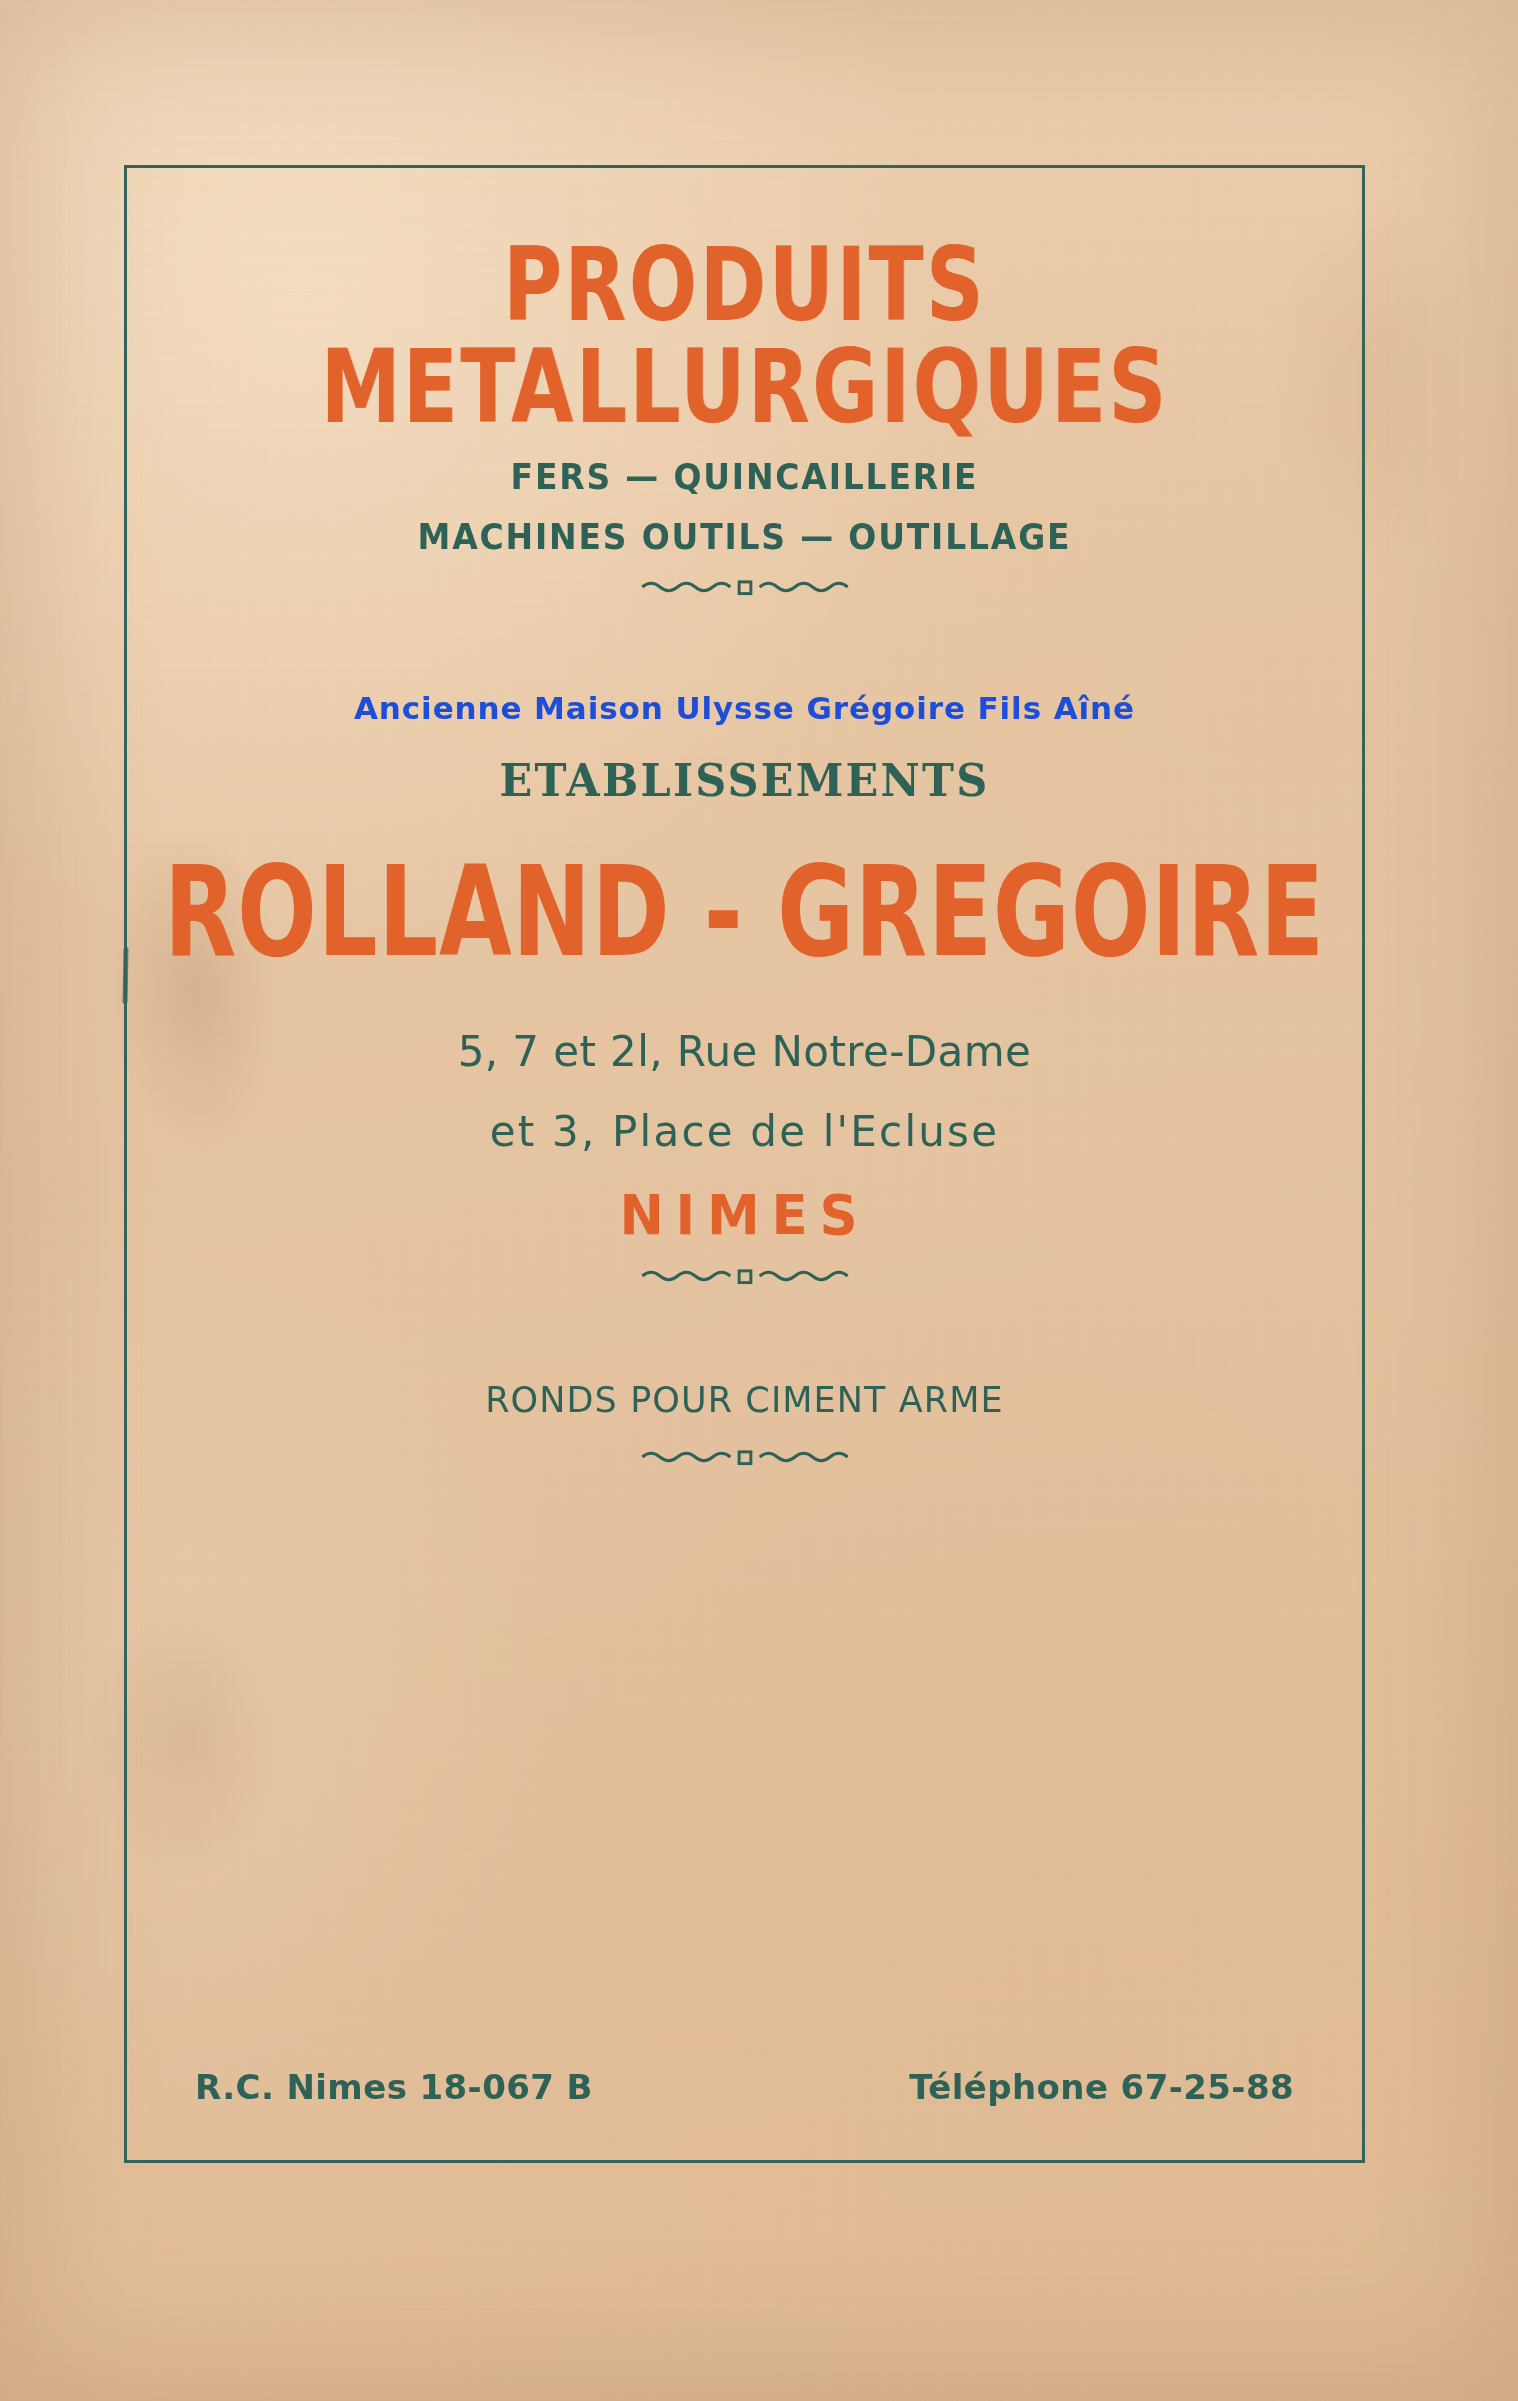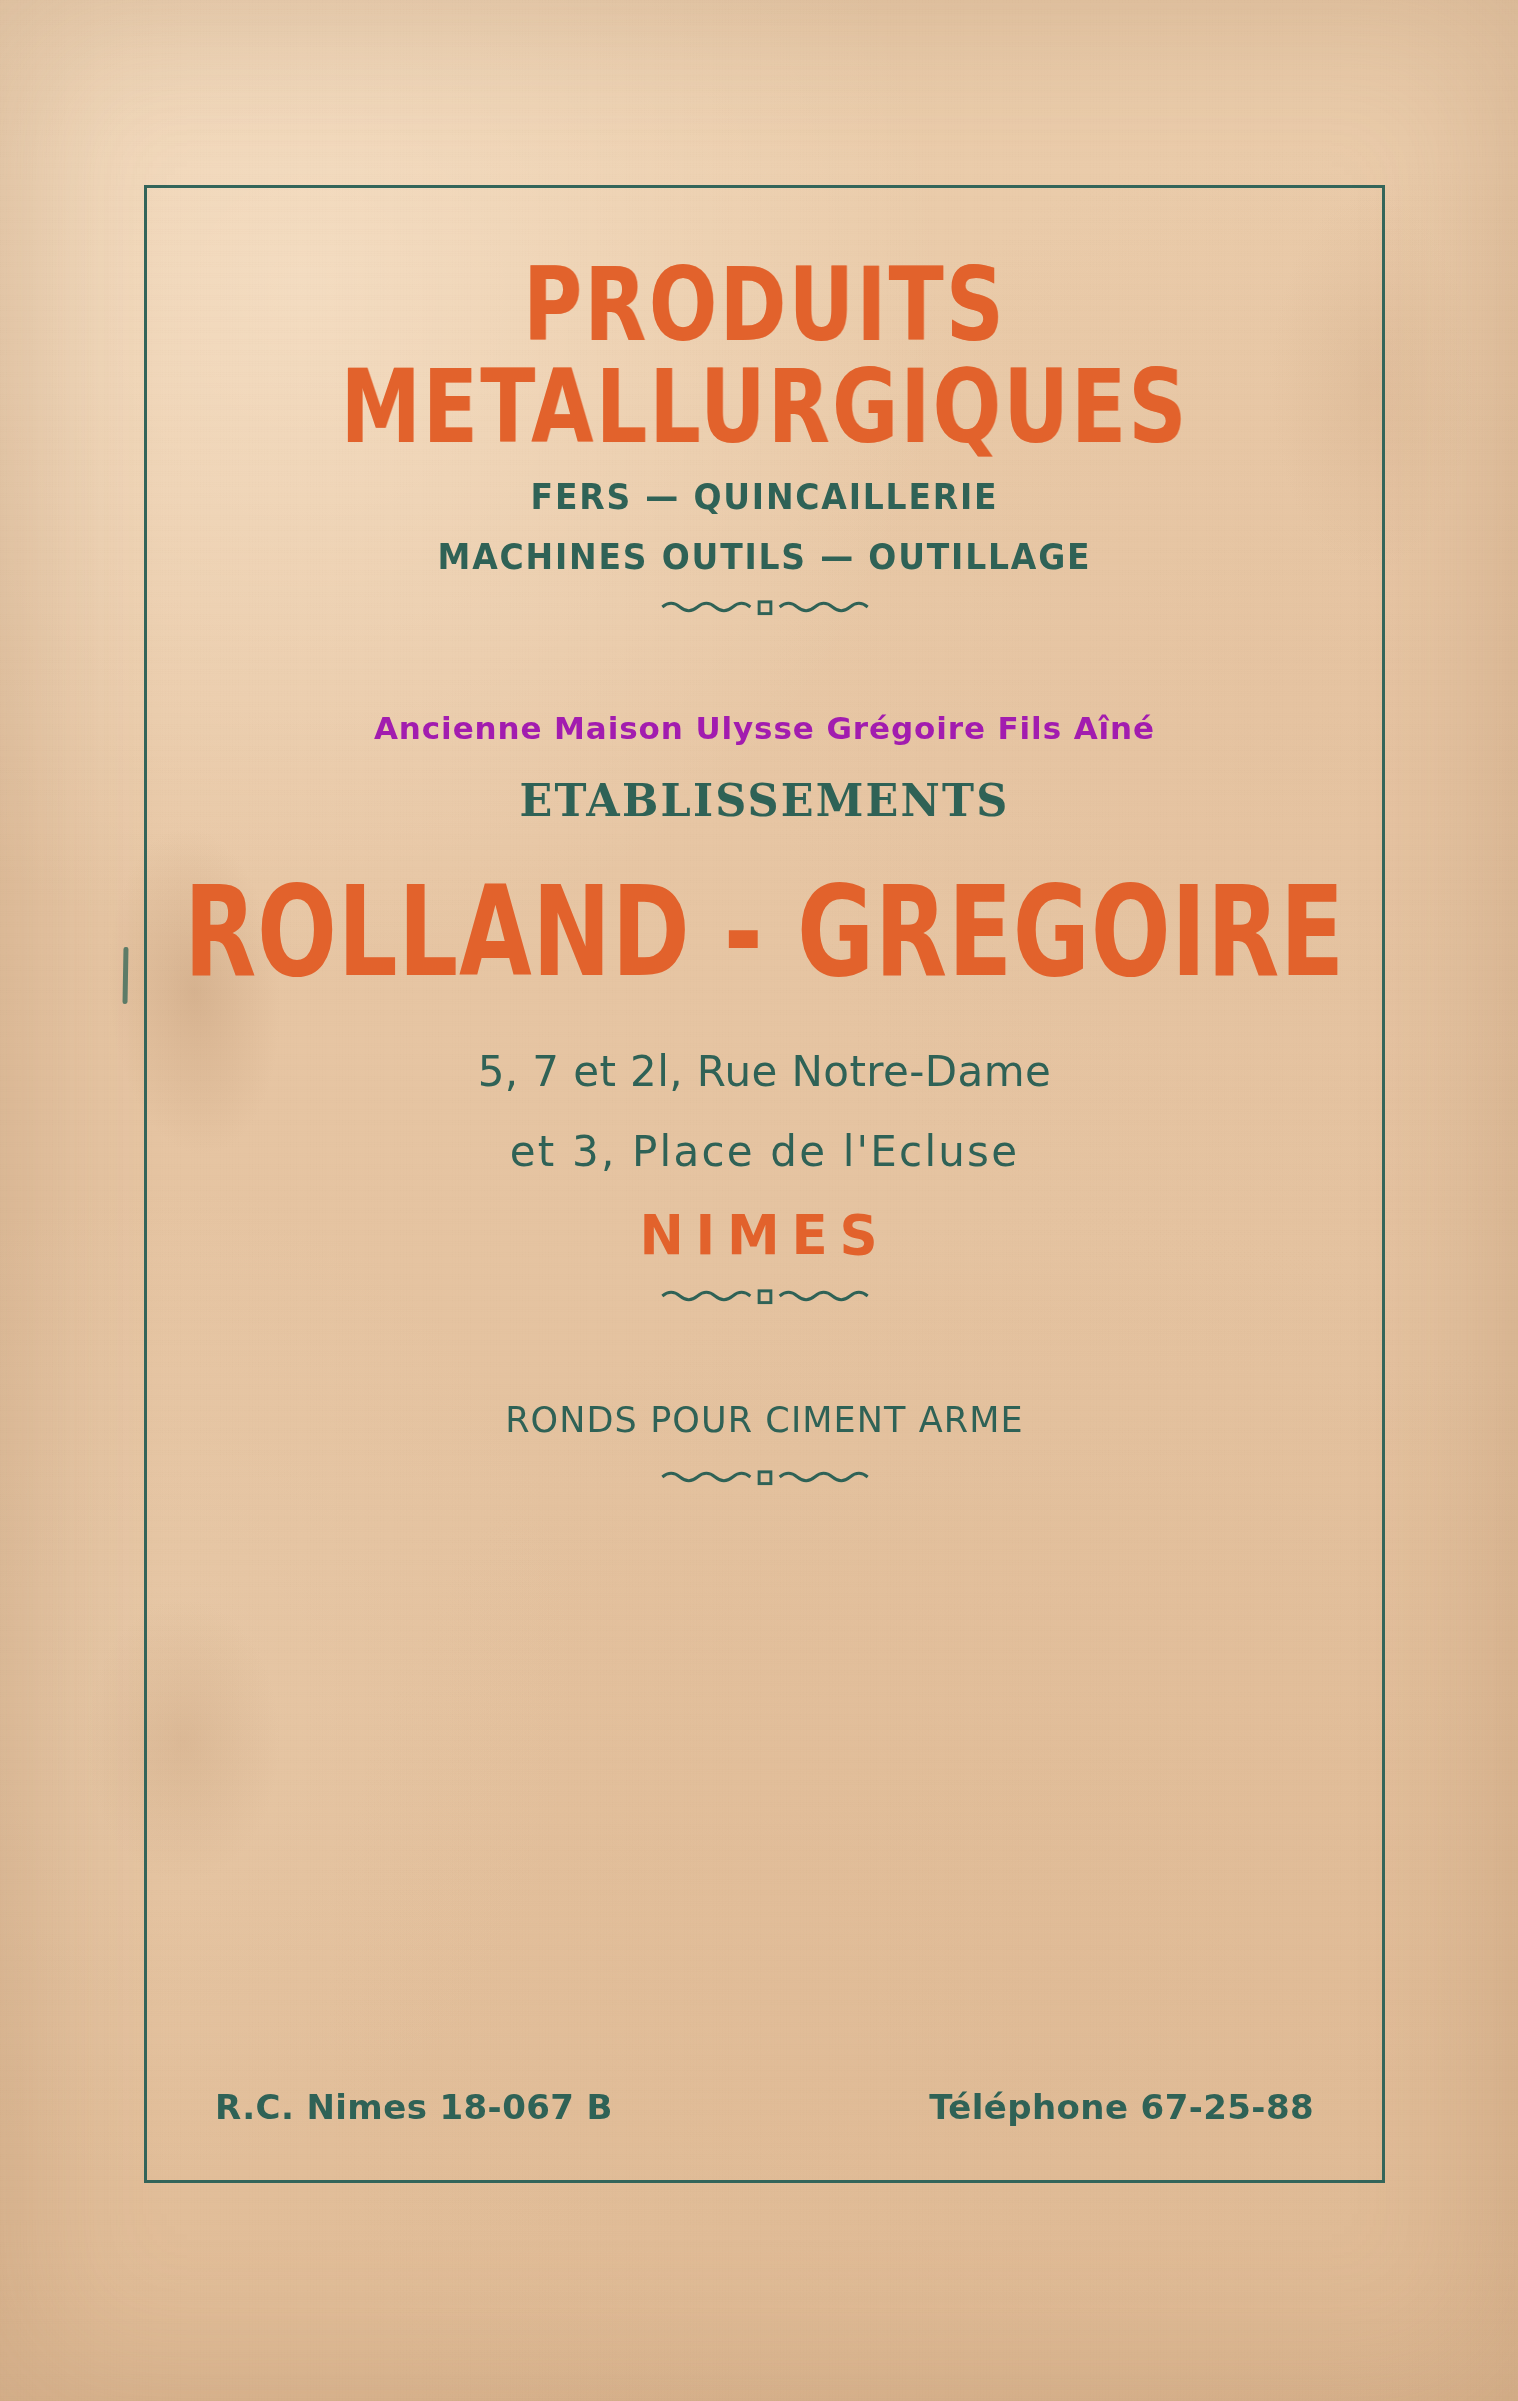--- a/index.html
+++ b/index.html
@@ -73,27 +73,26 @@
     height: 57px;
     background: #2f6456;
     opacity: 0.75;
     border-radius: 2.2px;
     transform: rotate(1deg);
   }
 
   
   .frame {
     position: absolute;
-    left: 144px;
+    left: 124px;
     top: 165px;
     width: 1241px;
     height: 1998px;
     border: 3.7px solid #33655a;
     box-sizing: border-box;
-    margin-top: 20px;
   }
   .frame-inner {
     position: absolute;
     inset: 0;
     display: flex;
     flex-direction: column;
     align-items: center;
     padding-top: 37px;
     box-sizing: border-box;
   }
@@ -131,21 +130,21 @@
     color: #2f6256;
     margin-top: 19px;
     height: 25px;
   }
   .ornament svg { display: block; }
 
   .ancienne {
     font-family: "DejaVu Sans", sans-serif;
     font-weight: 600;
     font-size: 31px;
-    color: #a21caf;
+    color: #1d4ed8;
     text-align: center;
     letter-spacing: 0.9px;
     margin-top: 90px;
   }
 
   .etabs {
     font-family: "DejaVu Serif", serif;
     font-weight: 700;
     font-size: 43px;
     color: #2f6256;

